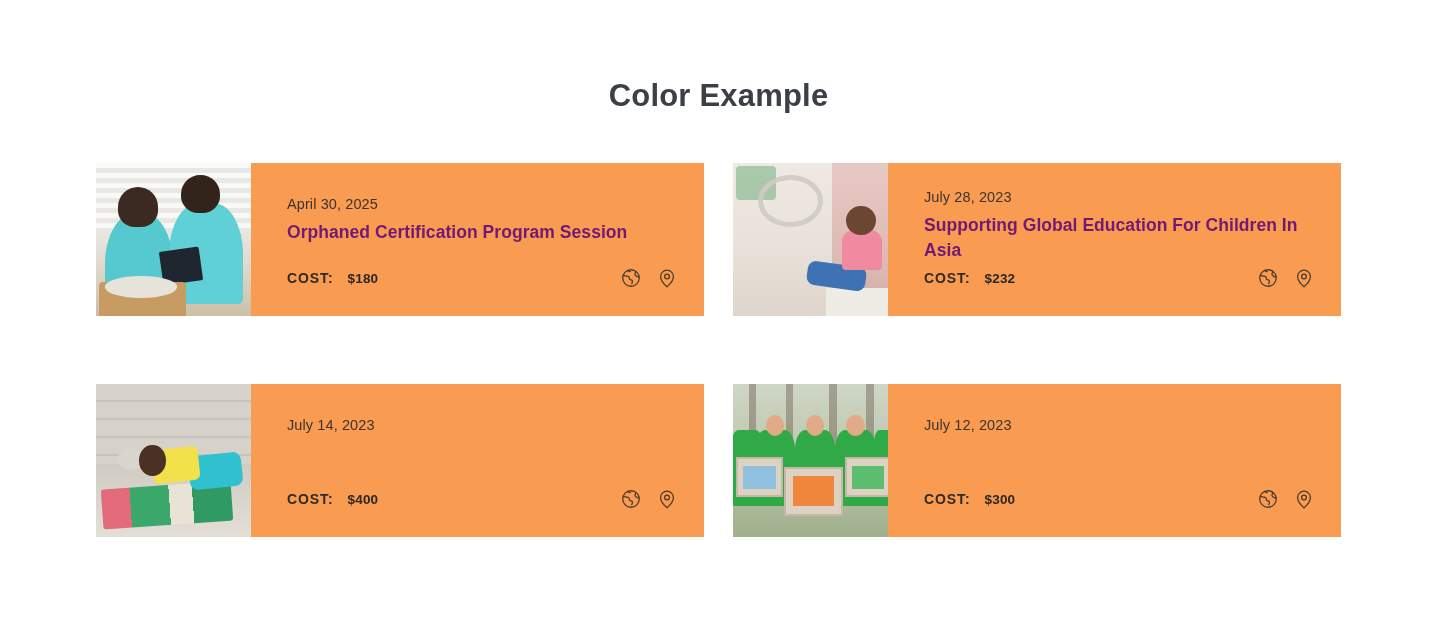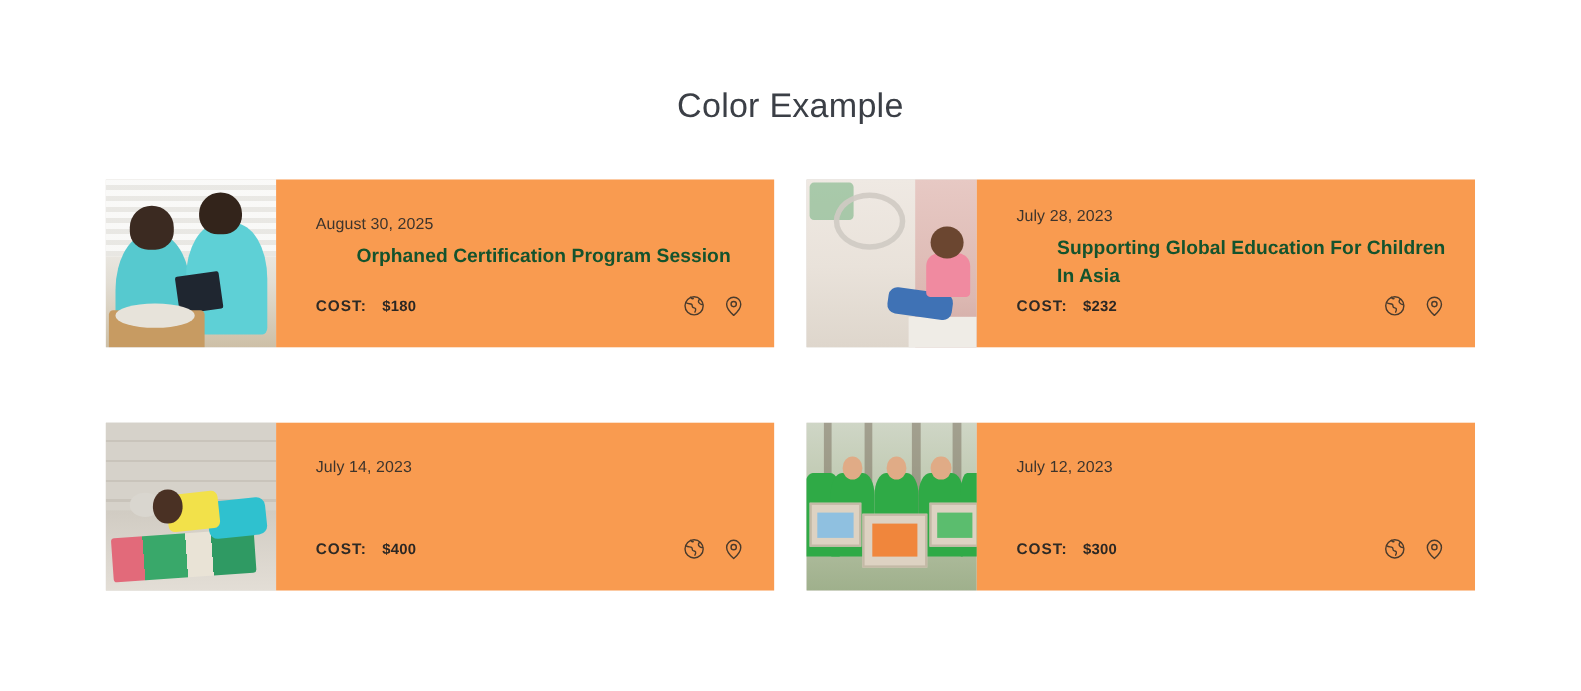--- a/index.html
+++ b/index.html
@@ -19,21 +19,21 @@
     background: #ffffff;
   }
 
   .page-title {
     position: absolute;
     top: 78px;
     left: 0;
     width: 1437px;
     text-align: center;
     font-size: 31px;
-    font-weight: 400;
+    font-weight: 700;
     color: #3b3f46;
     letter-spacing: 0.2px;
   }
 
   .cards-grid {
     position: absolute;
     top: 163px;
     left: 96px;
     width: 1245px;
     display: grid;
@@ -72,26 +72,25 @@
     font-size: 14.5px;
     color: #3d342c;
     font-weight: 400;
     letter-spacing: 0.1px;
     margin-bottom: 8px;
   }
 
   .card-title {
     font-size: 17.5px;
     font-weight: 700;
-    color: #14532d;
+    color: #701a75;
     line-height: 1.45;
     letter-spacing: 0.05px;
     margin-bottom: 10px;
     max-width: 380px;
-    margin-left: 37px;
   }
 
   .card-footer {
     position: absolute;
     left: 36px;
     right: 26px;
     bottom: 27px;
     display: flex;
     align-items: center;
     justify-content: space-between;
@@ -284,21 +283,21 @@
           <span class="p1"></span>
             <span class="p1h"></span>
           <span class="p2"></span>
             <span class="p2h"></span>
           <span class="board"></span>
             <span class="basket"></span>
             <span class="cloth"></span>
         </div>
       </div>
       <div class="card-body">
-        <div class="card-date">August 30, 2025</div>
+        <div class="card-date">April 30, 2025</div>
         <h2 class="card-title">Orphaned Certification Program Session</h2>
         <div class="card-footer">
           <div class="cost-wrap">
             <span class="cost-label">COST:</span>
             <span class="cost-value">$180</span>
           </div>
           <div class="card-icons">
             <span class="icon-btn">
               <svg viewBox="0 0 24 24" fill="none" stroke="currentColor" stroke-width="1.4" stroke-linecap="round" stroke-linejoin="round">
                 <circle cx="12" cy="12" r="9"></circle>

